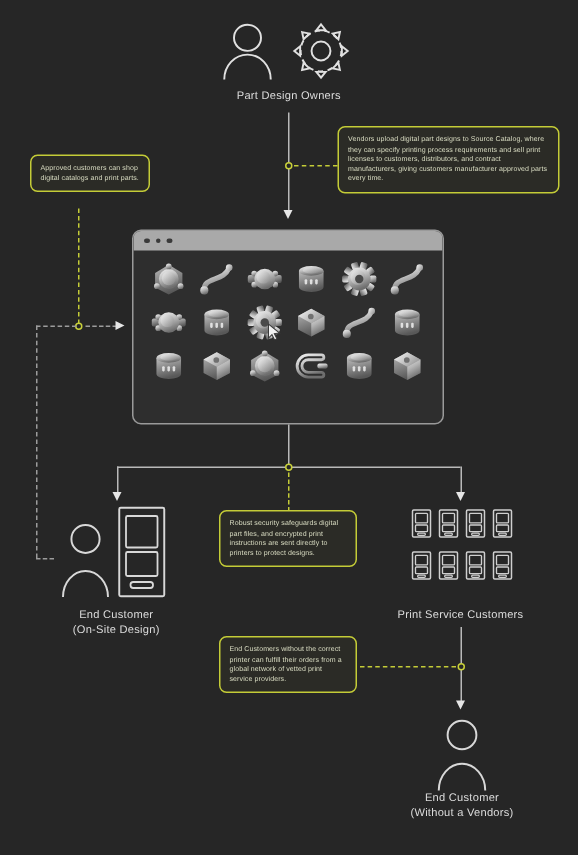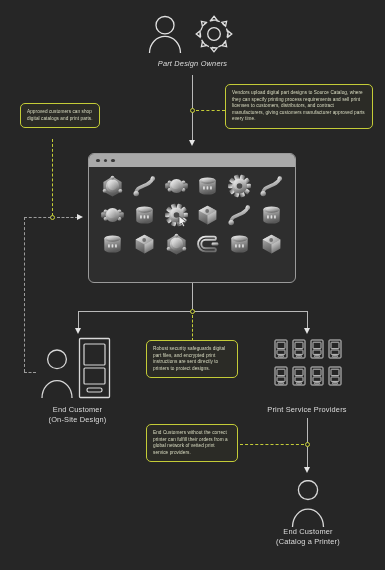--- a/index.html
+++ b/index.html
@@ -102,21 +102,21 @@
         <path d="M4.2 22 8.1 18.9 8.1 25.1 Z"></path>
         <path d="M39.8 22 35.9 25.1 35.9 18.9 Z"></path>
         <path d="M9.4 9.4 14.2 10.4 10.4 14.2 Z"></path>
         <path d="M34.6 34.6 29.8 33.6 33.6 29.8 Z"></path>
         <path d="M34.6 9.4 33.6 14.2 29.8 10.4 Z"></path>
         <path d="M9.4 34.6 10.4 29.8 14.2 33.6 Z"></path>
         <circle cx="22" cy="22" r="13.6" stroke-dasharray="3.6 3.0"></circle>
       </g>
     </svg>
   </div>
-  <div class="node-label" style="left:0;top:59px;width:385px;font-style:italic;">Part Design Owners</div>
+  <div class="node-label" style="left:0;top:59px;width:385px;">Part Design Owners</div>
 
   <div class="vline" style="left:192px;top:75px;height:66px;"></div>
   <div class="arrow-down" style="left:189px;top:140px;"></div>
 
   <div class="dash-h-y" style="left:196px;top:110px;width:29px;"></div>
   <div class="node-dot" style="left:190px;top:108px;"></div>
 
   <div class="callout" style="left:225px;top:84px;width:148px;">Vendors upload digital part designs to Source Catalog, where they can specify printing process requirements and sell print licenses to customers, distributors, and contract manufacturers, giving customers manufacturer approved parts every time.</div>
 
   <div class="callout" style="left:20px;top:103px;width:80px;">Approved customers can shop digital catalogs and print parts.</div>
@@ -666,33 +666,33 @@
     <rect x="3" y="11" width="8" height="4.4" rx="0.6" fill="none" stroke="#cfcfcf" stroke-width=".9"></rect>
     <rect x="4.4" y="16.4" width="5.2" height="1.5" rx="0.7" fill="none" stroke="#cfcfcf" stroke-width=".8"></rect>
   </svg></div>
       <div><svg class="mini-printer" viewBox="0 0 14 20">
     <rect x="1" y="1" width="12" height="18" rx="0.8" fill="none" stroke="#cfcfcf" stroke-width="1"></rect>
     <rect x="3" y="3.2" width="8" height="6.4" rx="0.6" fill="none" stroke="#cfcfcf" stroke-width=".9"></rect>
     <rect x="3" y="11" width="8" height="4.4" rx="0.6" fill="none" stroke="#cfcfcf" stroke-width=".9"></rect>
     <rect x="4.4" y="16.4" width="5.2" height="1.5" rx="0.7" fill="none" stroke="#cfcfcf" stroke-width=".8"></rect>
   </svg></div>
     </div>
-  <div class="node-label" style="left:237px;top:405px;width:140px;">Print Service Providers</div>
+  <div class="node-label" style="left:237px;top:405px;width:140px;">Print Service Customers</div>
 
   <div class="vline" style="left:307px;top:418px;height:50px;"></div>
   <div class="arrow-down" style="left:304px;top:467px;"></div>
   <div class="node-dot" style="left:305px;top:442px;"></div>
   <div class="dash-h-y" style="left:240px;top:444px;width:64px;"></div>
 
   <div class="callout" style="left:146px;top:424px;width:92px;">End Customers without the correct printer can fulfill their orders from a global network of vetted print service providers.</div>
 
   <div class="abs" style="left:288px;top:478px;width:40px;height:50px;">
     <svg width="40" height="50" viewBox="0 0 40 50">
       <path d="M20 2.5c-5.4 0-9.6 4.3-9.6 9.5S14.6 21.5 20 21.5s9.6-4.3 9.6-9.5S25.4 2.5 20 2.5z" fill="none" stroke="#d8d8d8" stroke-width="1.3"></path>
       <path d="M4.5 49c0-9.8 6.9-17.8 15.5-17.8S35.5 39.2 35.5 49" fill="none" stroke="#d8d8d8" stroke-width="1.3"></path>
     </svg>
   </div>
   <div class="node-label" style="left:238px;top:527px;width:140px;">
     <span>End Customer</span>
-    <span class="sub">(Catalog a Printer)</span>
+    <span class="sub">(Without a Vendors)</span>
   </div>
 
 </div>
 
 </body></html>

